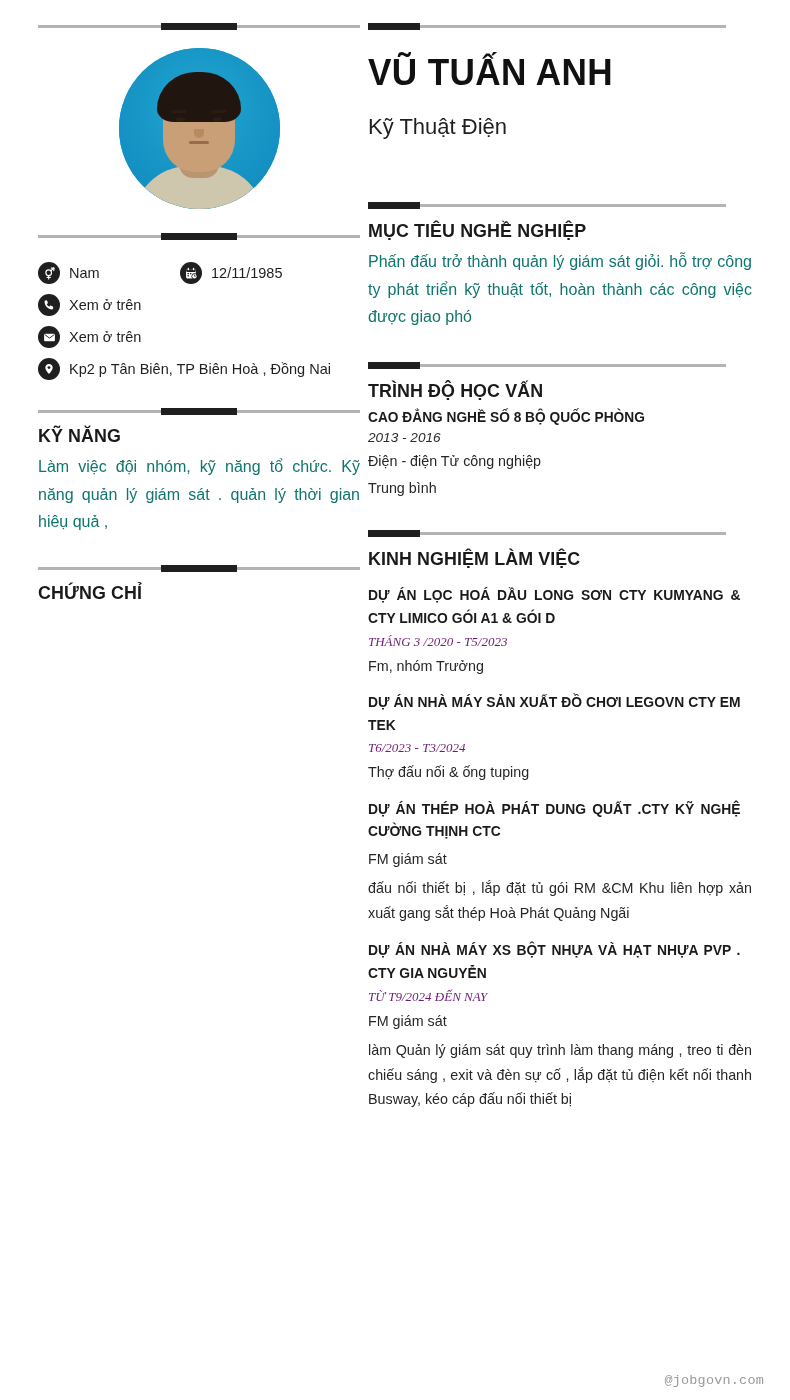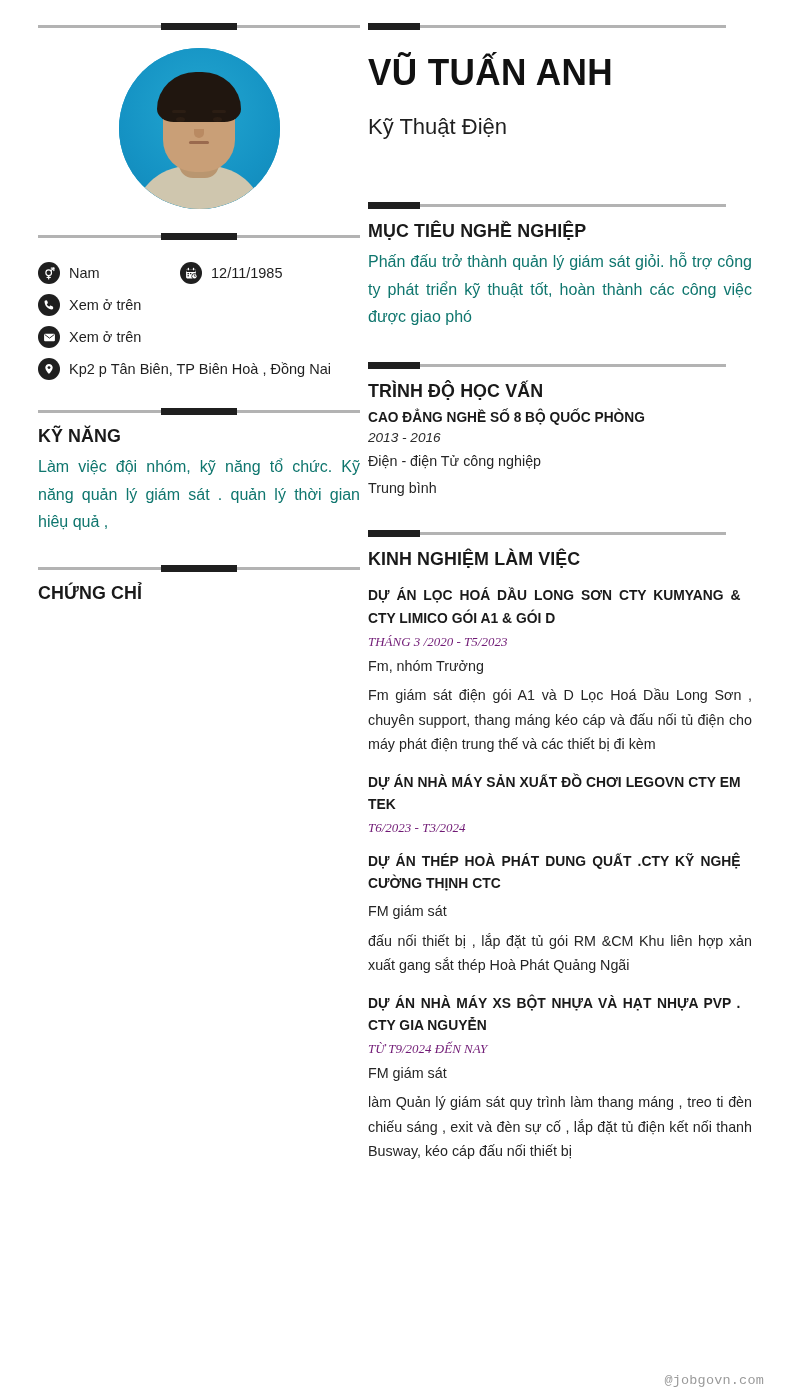--- a/index.html
+++ b/index.html
@@ -425,26 +425,26 @@
     <div class="edu-major">Điện - điện Tử công nghiệp</div>
     <div class="edu-grade">Trung bình</div>
 
     <div class="divider div-r-exp"></div>
     <h2 class="section-title">KINH NGHIỆM LÀM VIỆC</h2>
 
     <div class="job">
       <div class="job-title">DỰ ÁN LỌC HOÁ DẦU LONG SƠN CTY KUMYANG &amp; CTY LIMICO GÓI A1 &amp; GÓI D</div>
       <div class="job-date">THÁNG 3 /2020 - T5/2023</div>
       <div class="job-role">Fm, nhóm Trưởng</div>
-      <div class="job-desc">Fm giám sát điện gói A1 và D Lọc Hoá Dầu Long Sơn , chuyên support, thang máng kéo cáp và đấu nối tủ điện cho máy phát điện trung thế và các thiết bị đi kèm</div>
     </div>
 
     <div class="job">
       <div class="job-title">DỰ ÁN NHÀ MÁY SẢN XUẤT ĐỒ CHƠI LEGOVN CTY EM TEK</div>
       <div class="job-date">T6/2023 - T3/2024</div>
+      <div class="job-role">Thợ đấu nối &amp; ống tuping</div>
     </div>
 
     <div class="job">
       <div class="job-title">DỰ ÁN THÉP HOÀ PHÁT DUNG QUẤT .CTY KỸ NGHỆ CƯỜNG THỊNH CTC</div>
       <div class="job-role">FM giám sát</div>
       <div class="job-desc">đấu nối thiết bị , lắp đặt tủ gói RM &amp;CM Khu liên hợp xản xuất gang sắt thép Hoà Phát Quảng Ngãi</div>
     </div>
 
     <div class="job">
       <div class="job-title">DỰ ÁN NHÀ MÁY XS BỘT NHỰA VÀ HẠT NHỰA PVP . CTY GIA NGUYỄN</div>

